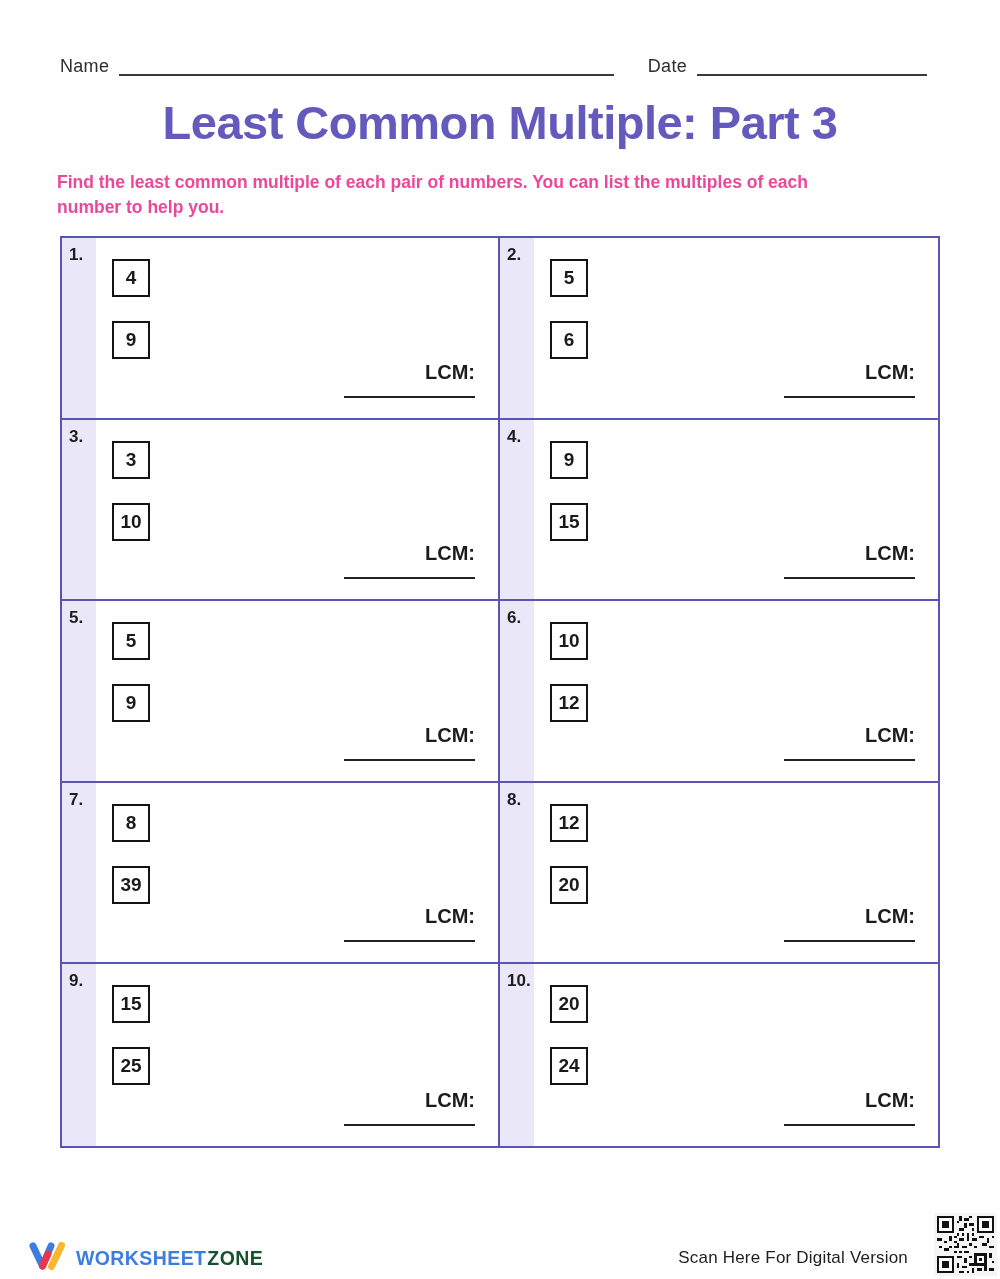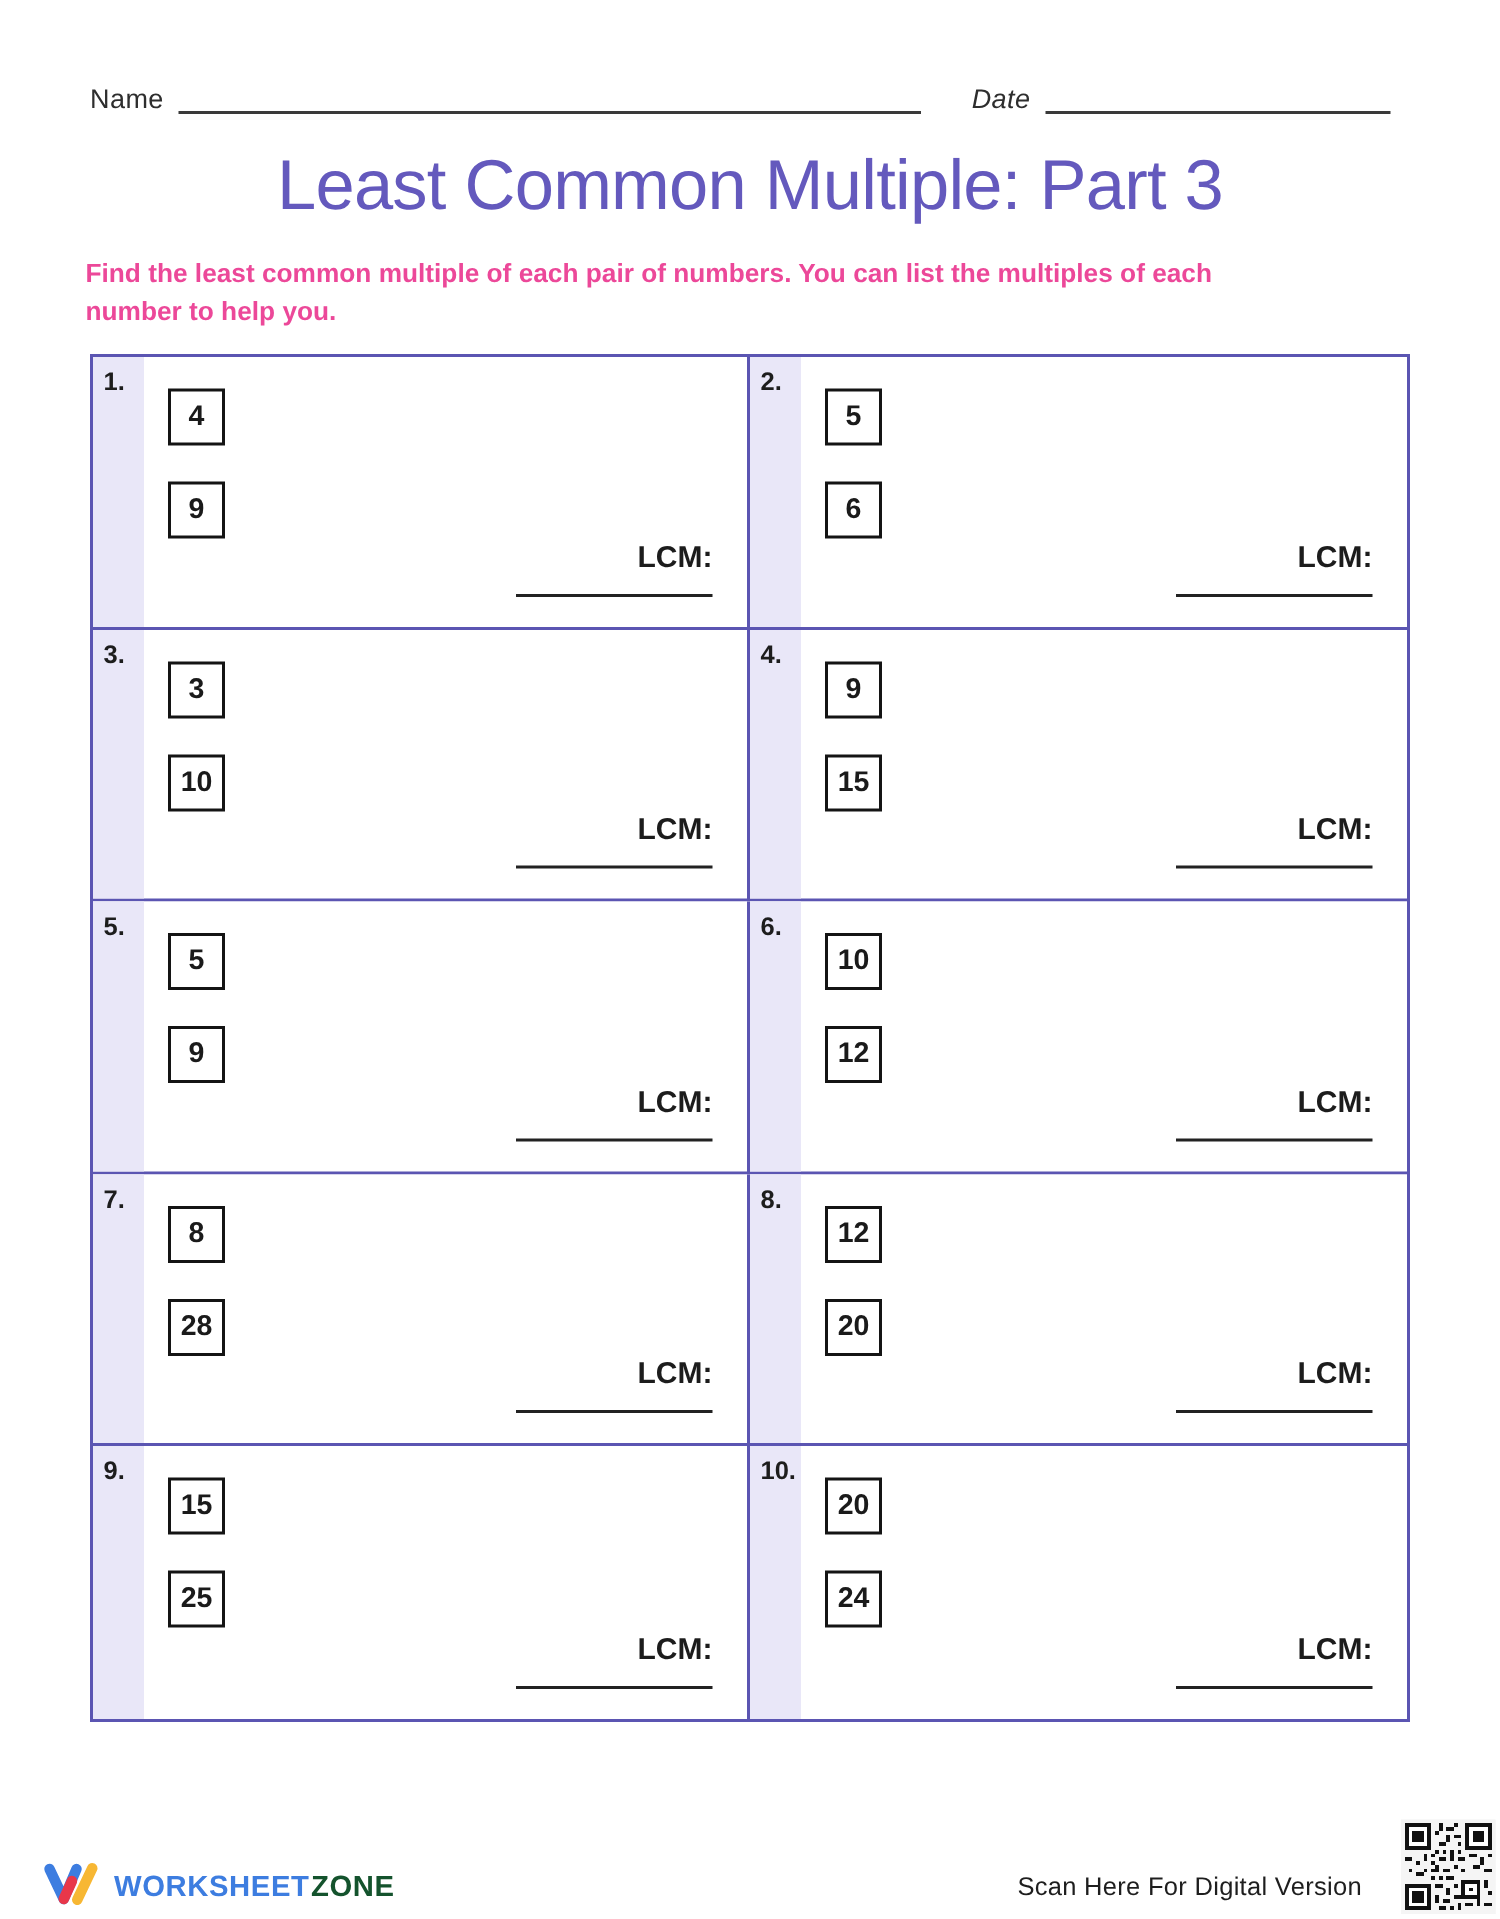--- a/index.html
+++ b/index.html
@@ -5,26 +5,26 @@
   * { margin:0; padding:0; box-sizing:border-box; }
   html,body { background:#ffffff; }
   body { font-family:"Liberation Sans","DejaVu Sans",sans-serif; color:#1c1c1c; }
   .page { position:relative; width:1000px; height:1279px; background:#ffffff; overflow:hidden; margin:0 auto; }
 
   
   .header-row { position:absolute; top:56px; left:60px; right:73px; display:flex; align-items:flex-end; }
   .field-label { font-size:18px; color:#2e2e2e; letter-spacing:.3px; line-height:20px; }
   .write-line { border-bottom:2px solid #3a3a3a; height:18px; }
   .name-line { flex:1; margin-left:10px; }
-  .date-label { margin-left:34px;font-style:italic; }
+  .date-label { margin-left:34px; }
   .date-line { width:230px; margin-left:10px; }
 
   
   .title { position:absolute; top:94px; left:0; right:0; text-align:center;
-           font-size:47px; font-weight:normal; color:#6459bd; letter-spacing:-.5px; line-height:1.25; }
+           font-size:47px; font-weight:bold; color:#6459bd; letter-spacing:-.5px; line-height:1.25; }
   .instructions { position:absolute; top:170px; left:57px; right:55px;
                   font-size:17.5px; font-weight:bold; color:#ec4899; line-height:25px; }
 
   
   .grid { position:absolute; top:236px; left:60px; width:880px; height:912px;
           border:2px solid #5b55b2; display:grid;
           grid-template-columns:1fr 1fr; grid-template-rows:repeat(5,1fr); background:#fff; }
   .cell { position:relative; background:#fff; }
   .cell.col-left { border-right:2px solid #5b55b2; }
   .cell.row-mid  { border-bottom:2px solid #5b55b2; }
@@ -139,21 +139,21 @@
         <span class="lcm-label">LCM:</span>
         <span class="lcm-line"></span>
       </div>
     </div>
 
     <div class="cell col-left row-mid">
       <div class="strip">
         <span class="pnum">7.</span>
       </div>
       <div class="numbox box-a">8</div>
-      <div class="numbox box-b">28</div>
+      <div class="numbox box-b">39</div>
       <div class="lcm">
         <span class="lcm-label">LCM:</span>
         <span class="lcm-line"></span>
       </div>
     </div>
 
     <div class="cell row-mid">
       <div class="strip">
         <span class="pnum">8.</span>
       </div>

